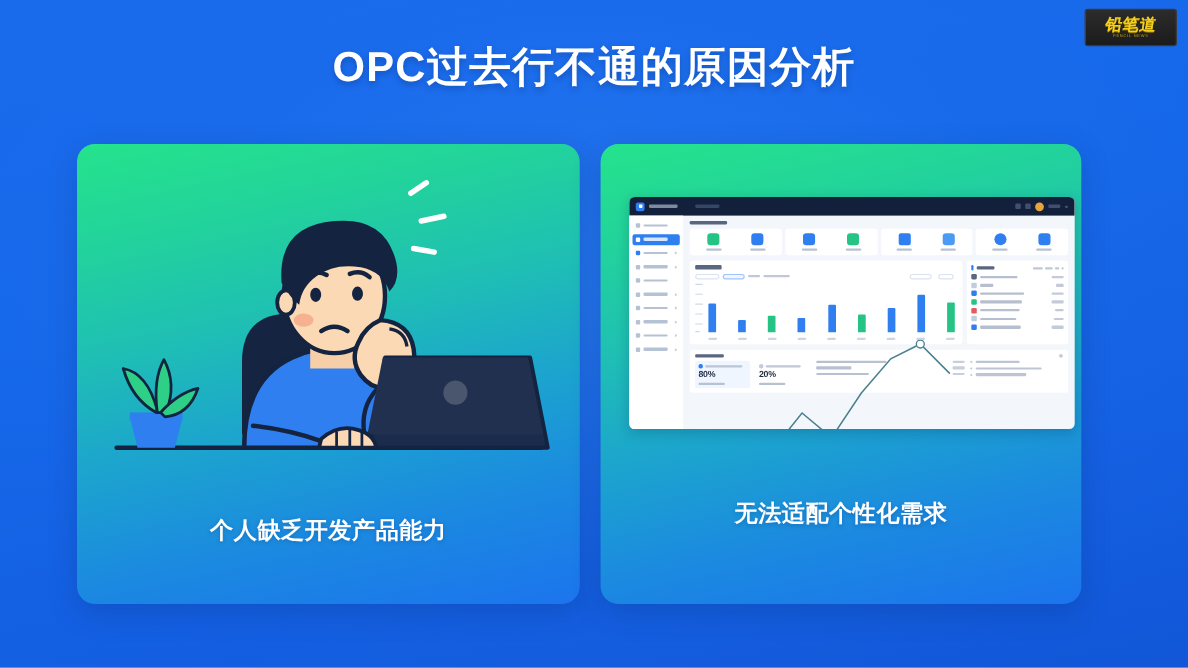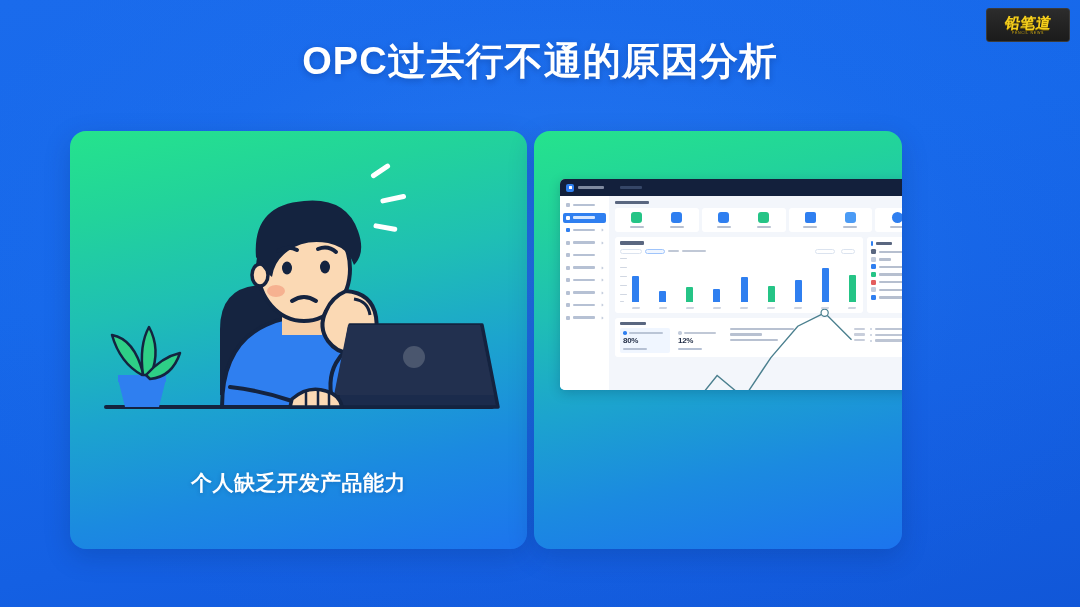--- a/index.html
+++ b/index.html
@@ -43,21 +43,21 @@
 
   
   .card {
     position:absolute; top:131px; height:418px;
     border-radius:16px;
     background:linear-gradient(168deg,#25e38c 0%,#22d39b 18%,#1fbfb4 38%,#1ca4ce 58%,#1b8ae0 78%,#1c74ee 100%);
     box-shadow:0 8px 26px rgba(4,36,96,0.22);
     overflow:hidden;
   }
   .card-left  { left:70px;  width:457px; }
-  .card-right { left:534px; width:368px;text-decoration:underline; }
+  .card-right { left:546px; width:437px;text-decoration:underline; }
 
   .caption {
     position:absolute; left:0; width:100%;
     text-align:center; color:#ffffff; font-weight:bold;
     font-size:21px; line-height:30px; letter-spacing:.5px;
     text-shadow:0 1px 4px rgba(0,40,100,0.25);
   }
   .caption-left  { top:337px; }
   .caption-right { top:322px; }
 
@@ -461,21 +461,21 @@
                 </div>
               <div class="stat-num">80%</div>
               <div class="stat-sub"></div>
             </div>
 
             <div class="stat">
               <div class="stat-top">
                   <span class="stat-dot g"></span>
                   <span class="blur" style="width:32px;height:2.2px"></span>
                 </div>
-              <div class="stat-num">12%</div>
+              <div class="stat-num">20%</div>
               <div class="stat-sub"></div>
             </div>
 
             <div class="blist">
               <div class="brow">
                   <span class="brow-tx" style="width:64px"></span>
                   <span class="brow-val"></span>
                 </div>
               <div class="brow">
                   <span class="brow-tx" style="width:32px"></span>
@@ -503,14 +503,15 @@
             </div>
 
           </div>
         </div>
 
       </div>
     </div>
   </div>
 
   <div class="caption caption-right">
+    <div>无法适配个性化需求</div>
   </div>
 </div>
 
 </body></html>

